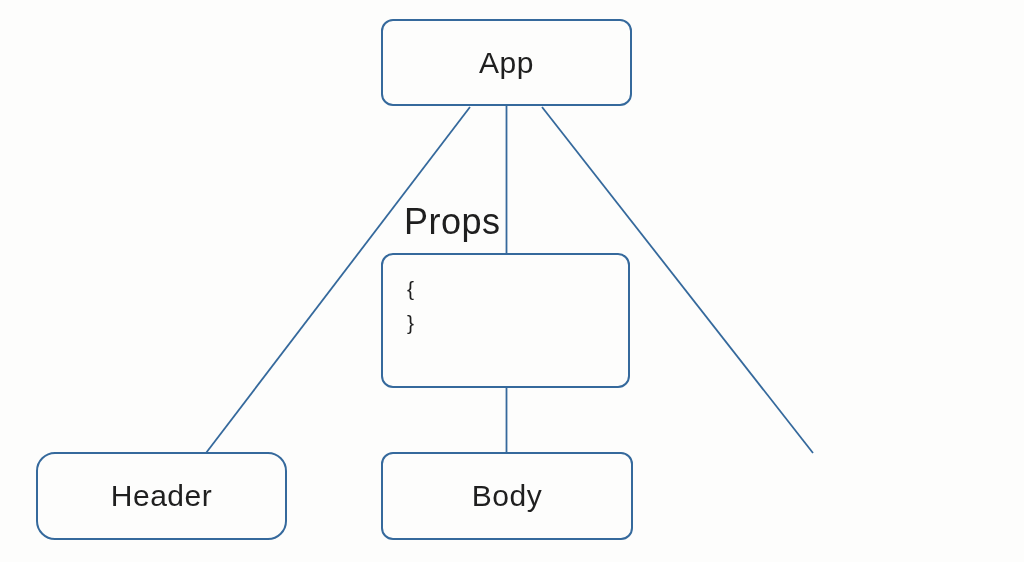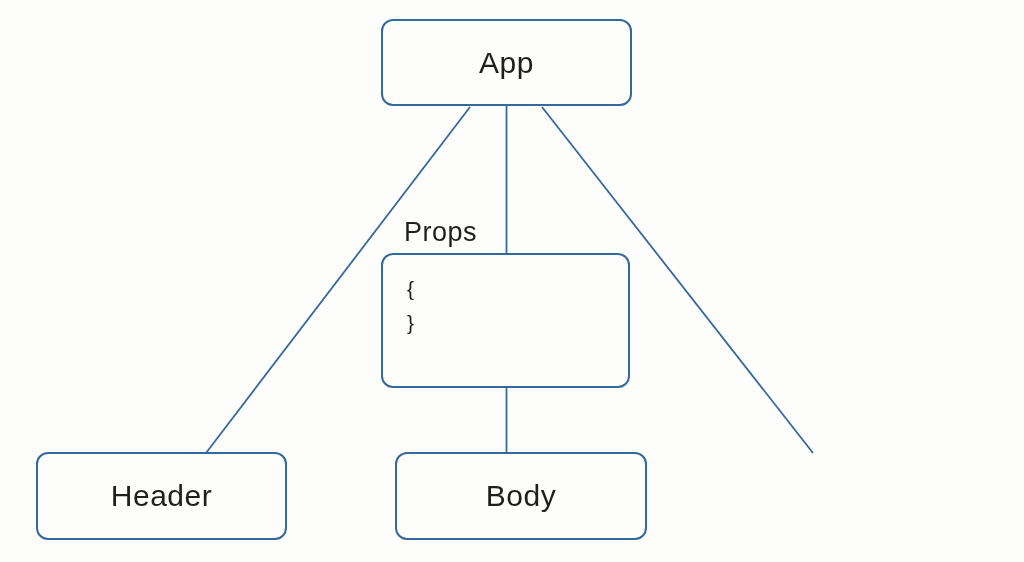--- a/index.html
+++ b/index.html
@@ -34,29 +34,29 @@
     border: 2px solid #35699c;
     border-radius: 12px;
     background: #fdfdfc;
     display: flex;
     align-items: center;
     justify-content: center;
     font-size: 30px;
     letter-spacing: 0.5px;
   }
   .node-app    { left: 381px; top: 19px;  width: 251px; height: 87px; }
-  .node-header { left: 36px;  top: 452px; width: 251px; height: 88px; }
-  .node-body   { left: 395px; top: 452px; width: 252px; height: 88px; }
+  .node-header { left: 36px;  top: 452px; width: 251px; height: 88px; border-radius: 19px; }
+  .node-body   { left: 381px; top: 452px; width: 252px; height: 88px; }
   .node-footer { left: 728px; top: 452px; width: 250px; height: 88px; }
 
   .props-label {
     position: absolute;
     left: 404px;
-    top: 217px;
-    font-size: 27px;
+    top: 201px;
+    font-size: 36px;
     letter-spacing: 0.5px;
   }
   .props-box {
     position: absolute;
     box-sizing: border-box;
     left: 381px;
     top: 253px;
     width: 249px;
     height: 135px;
     border: 2px solid #35699c;

